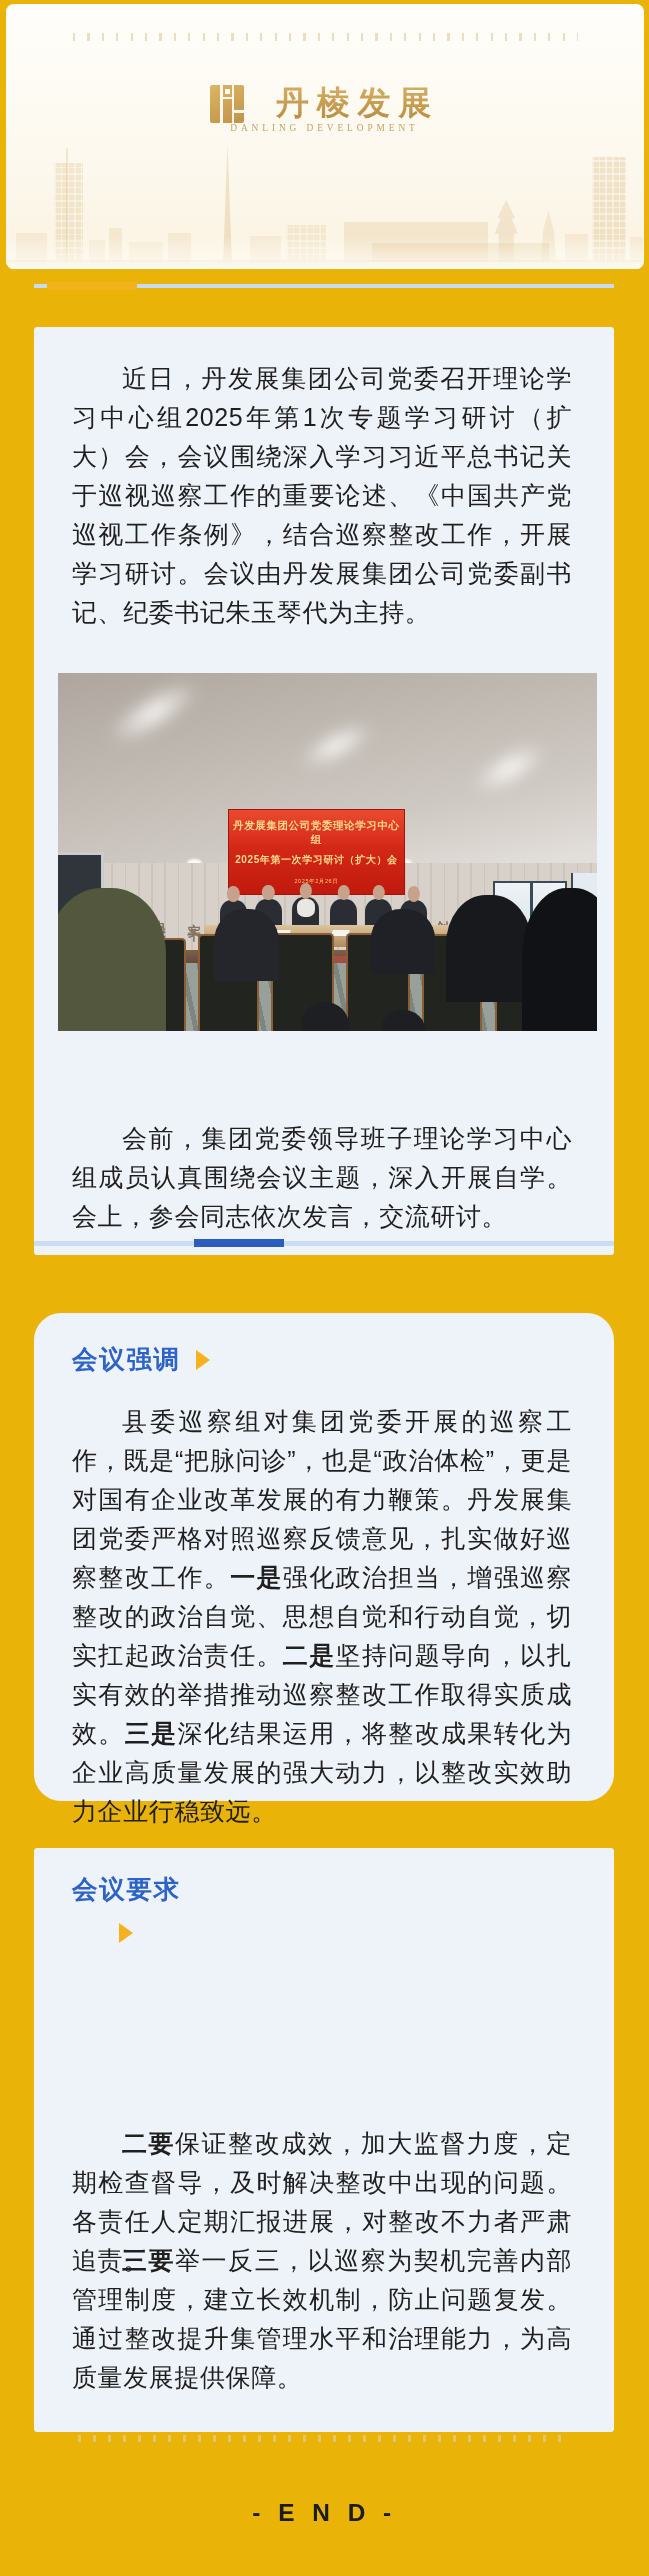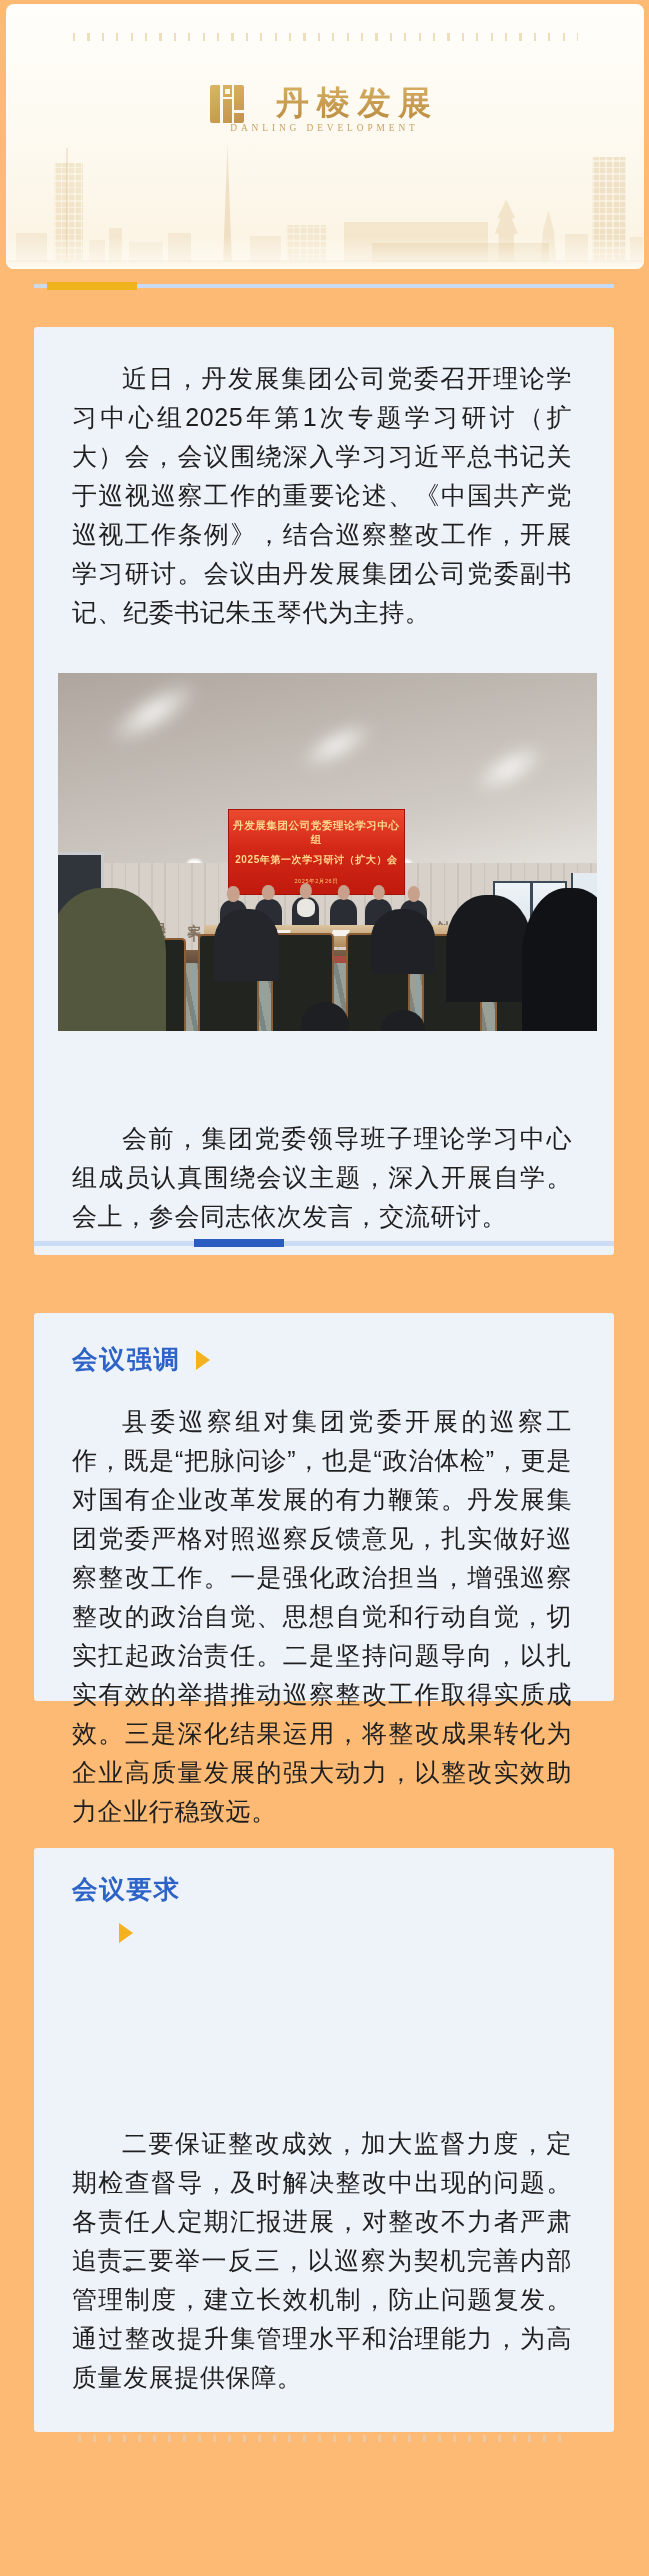--- a/index.html
+++ b/index.html
@@ -1,16 +1,16 @@
 <!DOCTYPE html>
 <html style="font-size:9px"><head>
 <meta charset="utf-8">
 <style>
   html,body{margin:0;padding:0;background:#ffffff;}
-  .page{position:relative;width:649px;height:2576px;background:#fdba74;overflow:hidden;
+  .page{position:relative;width:649px;height:2576px;background:#eab308;overflow:hidden;
         font-family:"Liberation Sans","DejaVu Sans",sans-serif;}
 
   
   .hdr{position:absolute;left:5.5px;top:4.4px;width:638px;height:265px;border-radius:7.8px;overflow:hidden;
        background:linear-gradient(180deg,#fffefb 0%,#fdf9ef 55%,#fbf3e2 100%);}
   .hdr-stitch{position:absolute;left:67px;top:29px;width:505px;height:7.8px;opacity:.45;
        background:repeating-linear-gradient(90deg,#d8b87a 0 2.2px,transparent 2.2px 14.4px);}
   .brand-row{position:absolute;left:0;top:77px;width:100%;display:flex;justify-content:center;align-items:center;gap:32px;}
   .brand-icon{position:relative;width:34px;height:38px;background:linear-gradient(160deg,#dcb565,#c2934a);border-radius:2.2px;}
   .brand-icon i{position:absolute;background:#fdf9ef;}
@@ -55,26 +55,26 @@
   
   .div-bar{position:absolute;height:4.4px;background:#c9daf3;}
   .div1{left:34px;top:284px;width:580px;}
   .div1-accent{position:absolute;left:47px;top:282px;width:90px;height:7.8px;background:#f0b31c;}
   .div2{left:34px;top:1241px;width:580px;height:5px;background:#cbdcf5;}
   .div2-accent{position:absolute;left:194px;top:1239px;width:90px;height:7.8px;background:#2b5dc0;}
 
   
   .box{position:absolute;left:34px;width:580px;background:#eef2f9;border-radius:3.3px;margin-top:16px;}
   .box1{top:311px;height:928px;}
-  .box2{top:1297px;height:388px;}
+  .box2{top:1297px;height:488px;border-radius:27px;}
   .box3{top:1832px;height:584px;}
 
   .para{position:absolute;left:38px;width:500px;font-size:25px;line-height:39px;color:#1f1f1f;
         text-align:justify;text-indent:2em;letter-spacing:0.6px;}
-  .para span.b{font-weight:normal;}
+  .para span.b{font-weight:bold;}
 
   .sec-head{position:absolute;left:38px;display:flex;align-items:center;gap:15.5px;}
   .sec-head .t{font-size:25.5px;font-weight:bold;color:#2d63c7;letter-spacing:1.7px;}
   .tri{width:0;height:0;border-left:14.4px solid #f5b11e;border-top:10.5px solid transparent;border-bottom:10.5px solid transparent;}
 
   
   .photo{position:absolute;left:24px;top:346px;width:539px;height:358px;overflow:hidden;
          background:linear-gradient(168deg,#aea69e 0%,#cfc9c3 45%,#e2ded9 62%);}
   .ph-streak{position:absolute;border-radius:50%;filter:blur(6.7px);background:radial-gradient(ellipse at center,rgba(255,255,255,.95),rgba(255,255,255,0) 70%);}
   .st1{left:8%;top:6%;width:105px;height:37px;transform:rotate(-32deg);}
@@ -241,15 +241,16 @@
   <div class="box box3">
     <div class="sec-head" style="top:24.4px;flex-direction:column;">
       <span class="t">会议要求</span>
       <span class="tri"></span>
     </div>
     <div class="para" style="top:276px;"><span class="b">二要</span><span>保证整改成效，加大监督力度，定期检查督导，及时解决整改中出现的问题。各责任人定期汇报进展，对整改不力者严肃追责。</span></div>
     <div class="para" style="top:393px;"><span class="b">三要</span><span>举一反三，以巡察为契机完善内部管理制度，建立长效机制，防止问题复发。通过整改提升集管理水平和治理能力，为高质量发展提供保障。</span></div>
   </div>
 
   <div class="tail-dashes"></div>
+  <div class="end-label">- E N D -</div>
 
 </div>
 
 
 </body></html>

